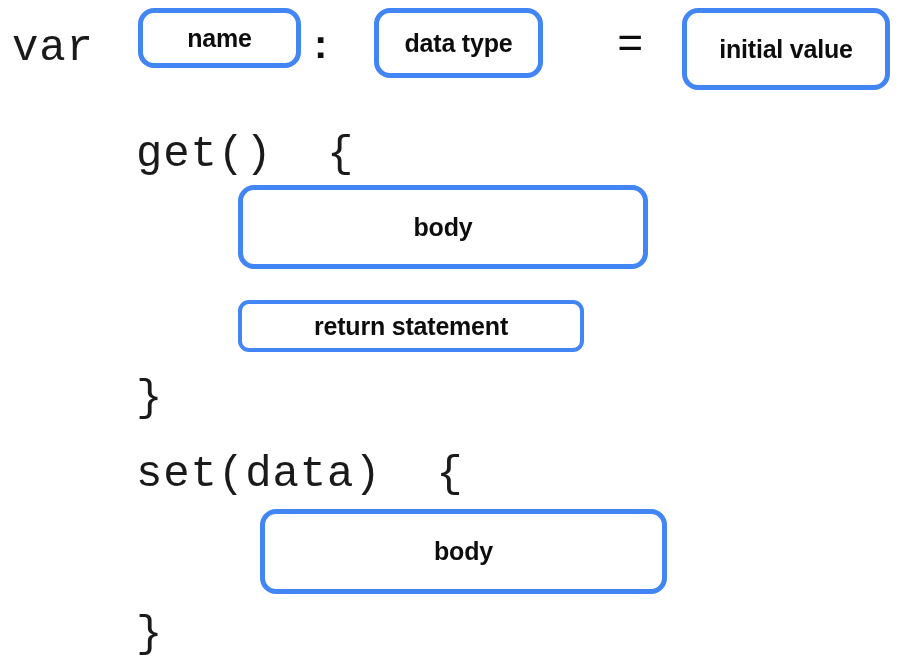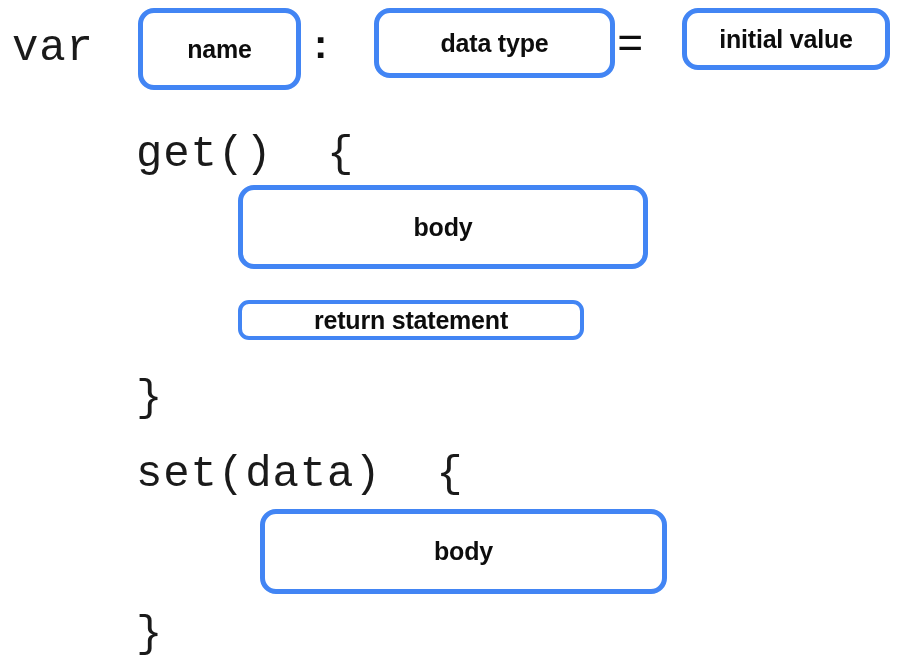--- a/index.html
+++ b/index.html
@@ -63,43 +63,43 @@
   }
   .slot-sm { border-width: 4px; border-radius: 11px; }
 </style>
 </head>
 <body>
 
 <div id="canvas">
 
   <span class="code code-lg" style="left:12px; top:26px;">var</span>
 
-  <div class="slot" style="left:138px; top:8px; width:163px; height:82px;">
+  <div class="slot" style="left:138px; top:8px; width:163px; height:60px;">
     <span class="slot-label">name</span>
   </div>
 
   <span class="op op-colon" style="left:314px; top:24px;">:</span>
 
-  <div class="slot" style="left:374px; top:8px; width:241px; height:70px;">
+  <div class="slot" style="left:374px; top:8px; width:169px; height:70px;">
     <span class="slot-label">data type</span>
   </div>
 
   <span class="op op-equals" style="left:617px; top:24px;">=</span>
 
-  <div class="slot" style="left:682px; top:8px; width:208px; height:62px;">
+  <div class="slot" style="left:682px; top:8px; width:208px; height:82px;">
     <span class="slot-label">initial value</span>
   </div>
 
   <span class="code code-lg" style="left:136px; top:132px;font-family:Liberation Mono, monospace;">get()  {</span>
 
   <div class="slot" style="left:238px; top:185px; width:410px; height:84px;">
     <span class="slot-label">body</span>
   </div>
 
-  <div class="slot slot-sm" style="left:238px; top:300px; width:346px; height:40px;">
+  <div class="slot slot-sm" style="left:238px; top:300px; width:346px; height:52px;">
     <span class="slot-label">return statement</span>
   </div>
 
   <span class="code code-lg" style="left:136px; top:376px;">}</span>
 
   <span class="code code-lg" style="left:136px; top:452px;">set(data)  {</span>
 
   <div class="slot" style="left:260px; top:509px; width:407px; height:85px;">
     <span class="slot-label">body</span>
   </div>

